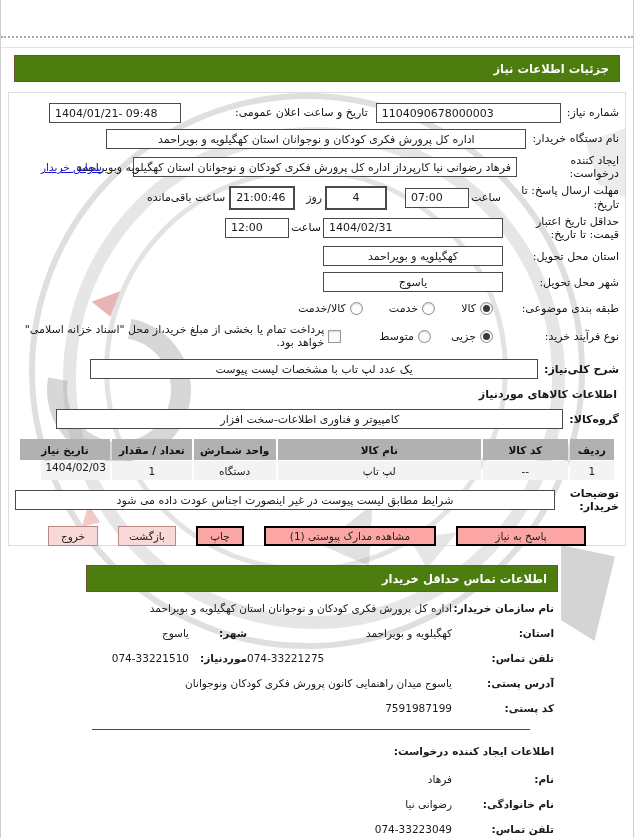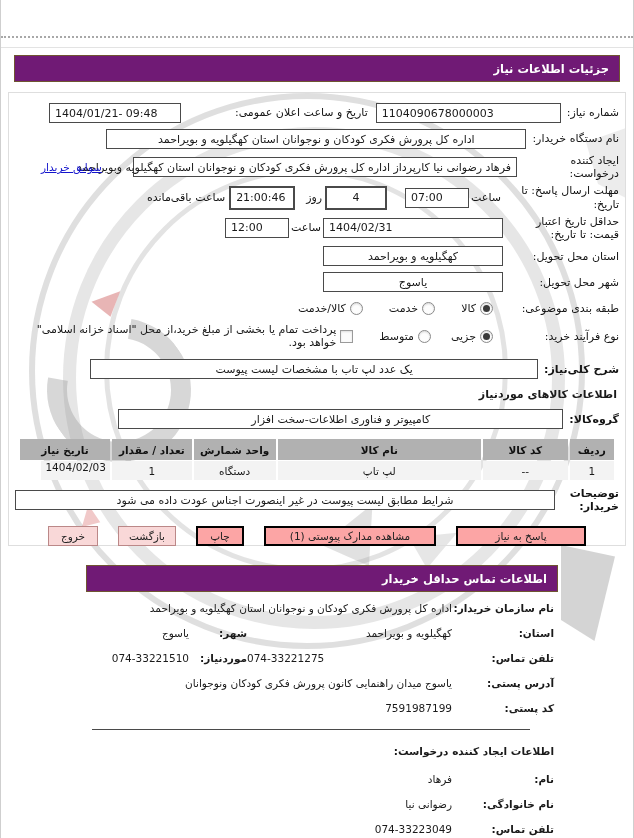--- a/index.html
+++ b/index.html
@@ -28,21 +28,21 @@
   .wm-t3{left:330px;top:500px;border-left:30px solid transparent;border-right:22px solid transparent;
     border-bottom:58px solid rgba(165,165,165,.33);transform:rotate(24deg);}
   .wm-t4{left:418px;top:520px;border-left:20px solid transparent;border-right:16px solid transparent;
     border-bottom:44px solid rgba(172,172,172,.3);transform:rotate(60deg);}
   .wm-bar{position:absolute;left:560px;top:545px;width:54px;height:96px;
     background:rgba(160,160,160,.45);clip-path:polygon(0 0,100% 12%,62% 100%,0 78%);}
   .wm-bar2{position:absolute;left:585px;top:128px;width:40px;height:70px;
     background:rgba(200,200,200,.35);clip-path:polygon(0 20%,100% 0,100% 100%,30% 80%);}
 
   
-  .bar{position:absolute;height:27px;background:#701a75;border:1px solid #6f5531;
+  .bar{position:absolute;height:27px;background:#4d7c0f;border:1px solid #6f5531;
     color:#fff;font-weight:bold;font-size:11.5px;display:flex;align-items:center;
     direction:rtl;padding:0 10px;box-sizing:border-box;z-index:2;}
   .bar1{left:13px;right:13px;top:55px;}
   .bar2{left:85px;width:472px;top:565px;}
 
   
   .panel{position:absolute;left:7px;right:7px;top:92px;height:454px;
     border:1px solid #dedede;box-sizing:border-box;z-index:1;
     direction:rtl;padding:5px 6px 0 6px;}
   .frow{display:flex;direction:rtl;align-items:center;margin:4px 0;min-height:22px;}
@@ -200,42 +200,42 @@
       <span>کالا/خدمت</span>
     </span>
   </div>
 
   <div class="frow">
     <span class="flabel" style="width:120px">نوع فرآیند خرید:</span>
     <span class="opt" style="margin-left:20px">
       <span class="radio sel"></span>
       <span>جزیی</span>
     </span>
-    <span class="opt" style="margin-left:26px">
+    <span class="opt" style="margin-left:38px">
       <span class="radio"></span>
       <span>متوسط</span>
     </span>
     <span class="opt" style="margin-left:0">
       <span class="checkbox"></span>
       <span>پرداخت تمام یا بخشی از مبلغ خرید،از محل "اسناد خزانه اسلامی" خواهد بود.</span>
     </span>
   </div>
 
   <div class="frow" style="margin-top:9px">
     <span class="flabel bold">شرح کلی‌نیاز:</span>
     <div class="box center" style="width:448px">
       <span>یک عدد لپ تاب با  مشخصات لیست پیوست</span>
     </div>
   </div>
 
   <div class="heading">اطلاعات کالاهای موردنیاز</div>
 
   <div class="frow" style="margin-top:7px">
     <span class="flabel bold">گروه‌کالا:</span>
-    <div class="box center" style="width:445px">
+    <div class="box center" style="width:507px">
       <span>کامپیوتر و فناوری اطلاعات-سخت افزار</span>
     </div>
   </div>
 
   <table class="goods">
     <thead>
       <tr>
         <th class="c-row">ردیف</th>
         <th class="c-code">کد کالا</th>
         <th class="c-name">نام کالا</th>

